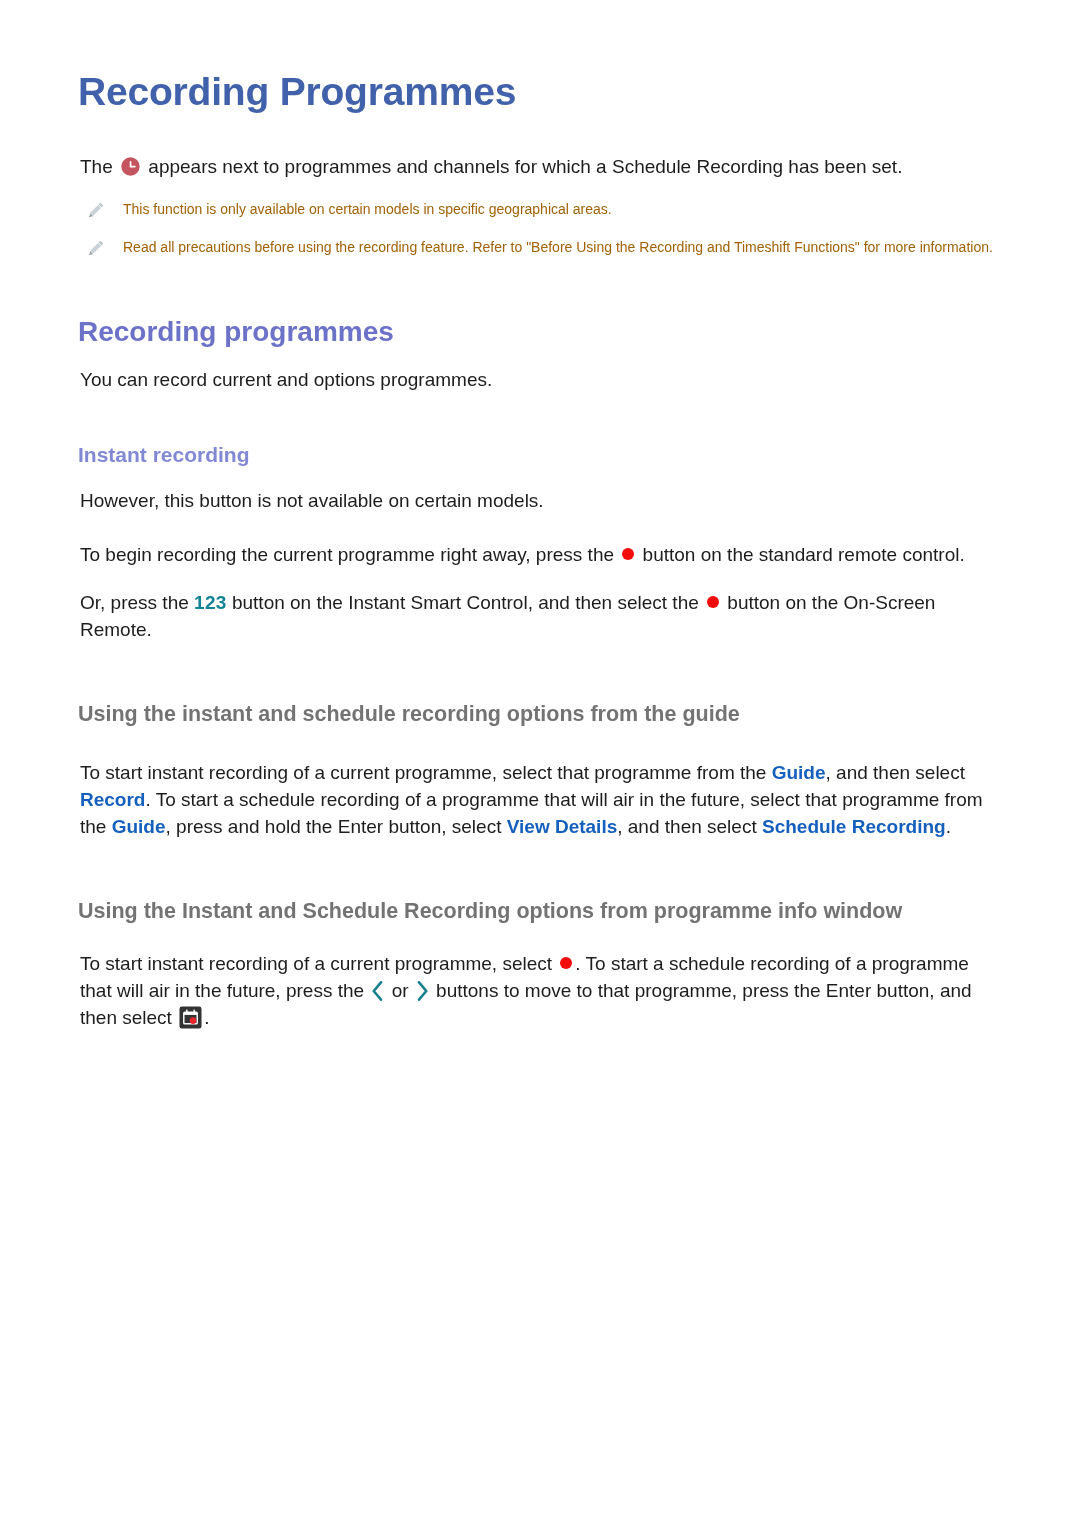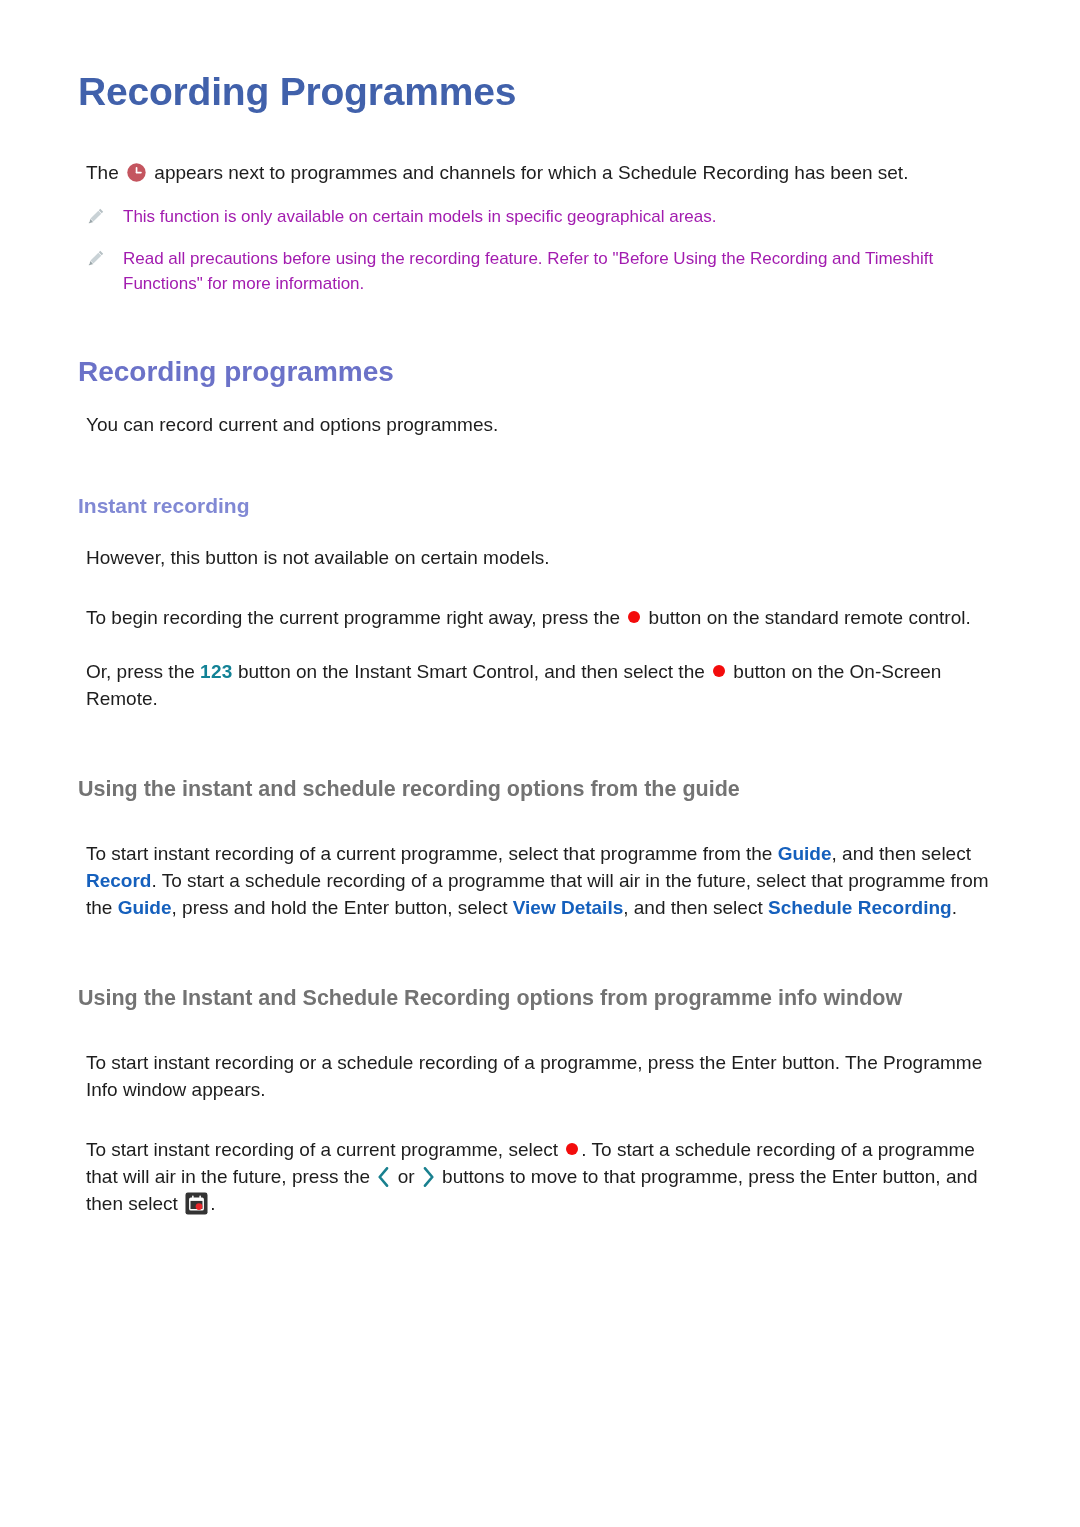--- a/index.html
+++ b/index.html
@@ -57,37 +57,37 @@
     font-size: 21.5px;
     color: #737373;
     padding-top: 56px;
   }
 
   
   .para {
     font-size: 19px;
     line-height: 1.42;
     color: #1d1d1d;
-    margin: 8px;
+    margin: 2px;
   }
   .para.intro { padding-top: 38px; }
   .para.lead  { padding-top: 16px; }
   .para.gap-s { padding-top: 19px; }
   .para.gap-m { padding-top: 25px; }
   .para.gap-l { padding-top: 30px; }
 
   
   .notes { margin: 0; padding: 0; list-style: none; }
   .note {
     position: relative;
     padding-left: 45px;
     margin-top: 18px;
-    font-size: 17px;
+    font-size: 14px;
     line-height: 1.45;
-    color: #a21caf;
+    color: #a16207;
   }
   .note:first-child { margin-top: 18px; }
 
   .pencil-icon {
     position: absolute;
     left: 10px;
     top: 2px;
     width: 17px;
     height: 17px;
     display: inline-block;
@@ -198,23 +198,20 @@
   </p>
 
   <h3 class="h3 wide">Using the instant and schedule recording options from the guide</h3>
 
   <p class="para gap-l">
     <span>To start instant recording of a current programme, select that programme from the </span><span class="kw">Guide</span><span>, and then select </span><span class="kw">Record</span><span>. To start a schedule recording of a programme that will air in the future, select that programme from the </span><span class="kw">Guide</span><span>, press and hold the Enter button, select </span><span class="kw">View Details</span><span>, and then select </span><span class="kw">Schedule Recording</span><span>.</span>
   </p>
 
   <h3 class="h3 wide">Using the Instant and Schedule Recording options from programme info window</h3>
 
-  <p class="para gap-l">
-    <span>To start instant recording or a schedule recording of a programme, press the Enter button. The Programme Info window appears.</span>
-  </p>
 
   <p class="para gap-m">
     <span>To start instant recording of a current programme, select </span><span class="inline-ic red-dot"></span><span>. To start a schedule recording of a programme that will air in the future, press the </span><svg class="inline-ic chev" viewBox="0 0 12 20" aria-hidden="true">
         <path d="M9.5 1.3L2.2 10l7.3 8.7" fill="none" stroke="#19808f" stroke-width="2.6" stroke-linecap="round" stroke-linejoin="round"></path>
       </svg><span> or </span><svg class="inline-ic chev" viewBox="0 0 12 20" aria-hidden="true">
         <path d="M2.5 1.3L9.8 10l-7.3 8.7" fill="none" stroke="#19808f" stroke-width="2.6" stroke-linecap="round" stroke-linejoin="round"></path>
       </svg><span> buttons to move to that programme, press the Enter button, and then select </span><svg class="inline-ic rec-badge" viewBox="0 0 24 24" aria-hidden="true">
         <rect x="0.5" y="0.5" width="23" height="23" rx="2.5" fill="#333333"></rect>
         <rect x="5" y="6.6" width="14" height="12" rx="1.2" fill="none" stroke="#ffffff" stroke-width="1.5"></rect>
         <rect x="5" y="6.6" width="14" height="2.7" fill="#ffffff"></rect>

